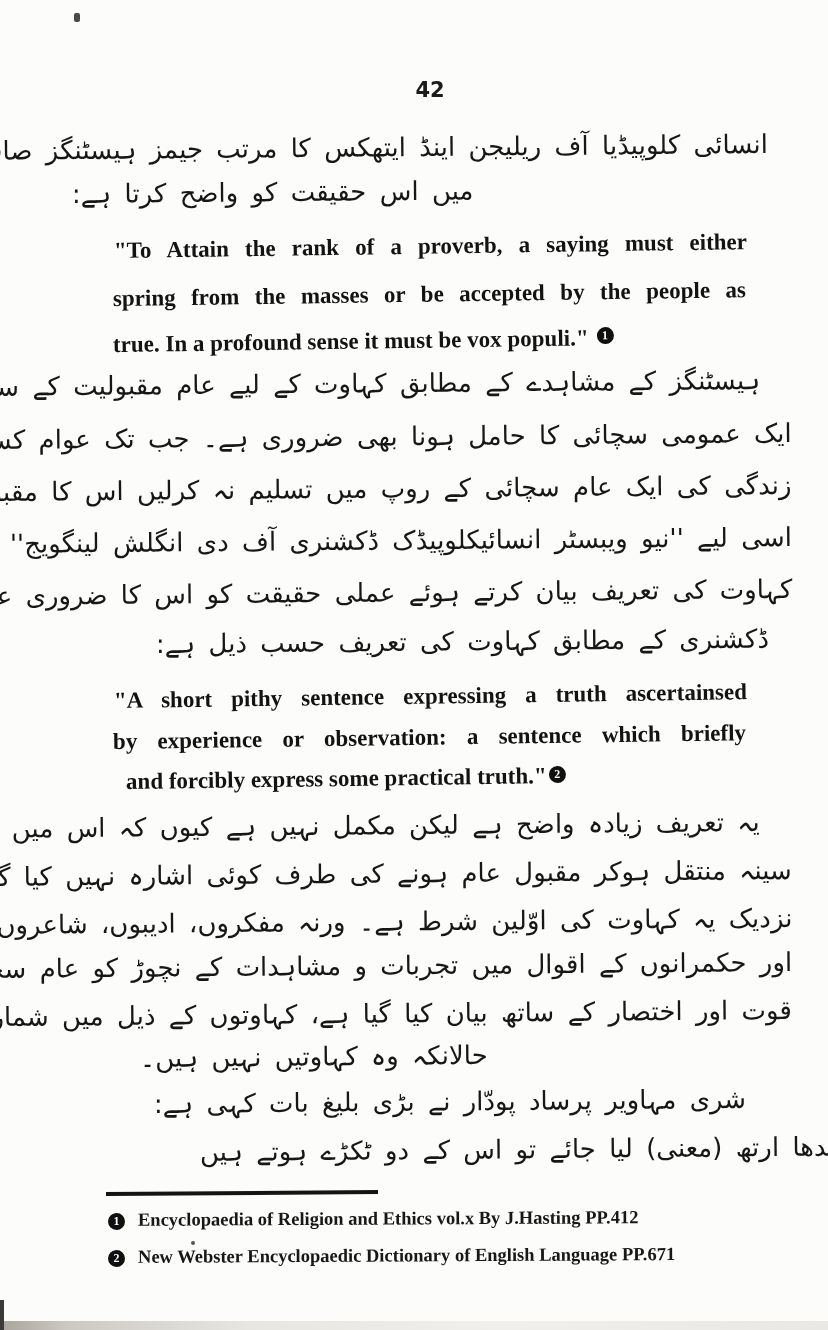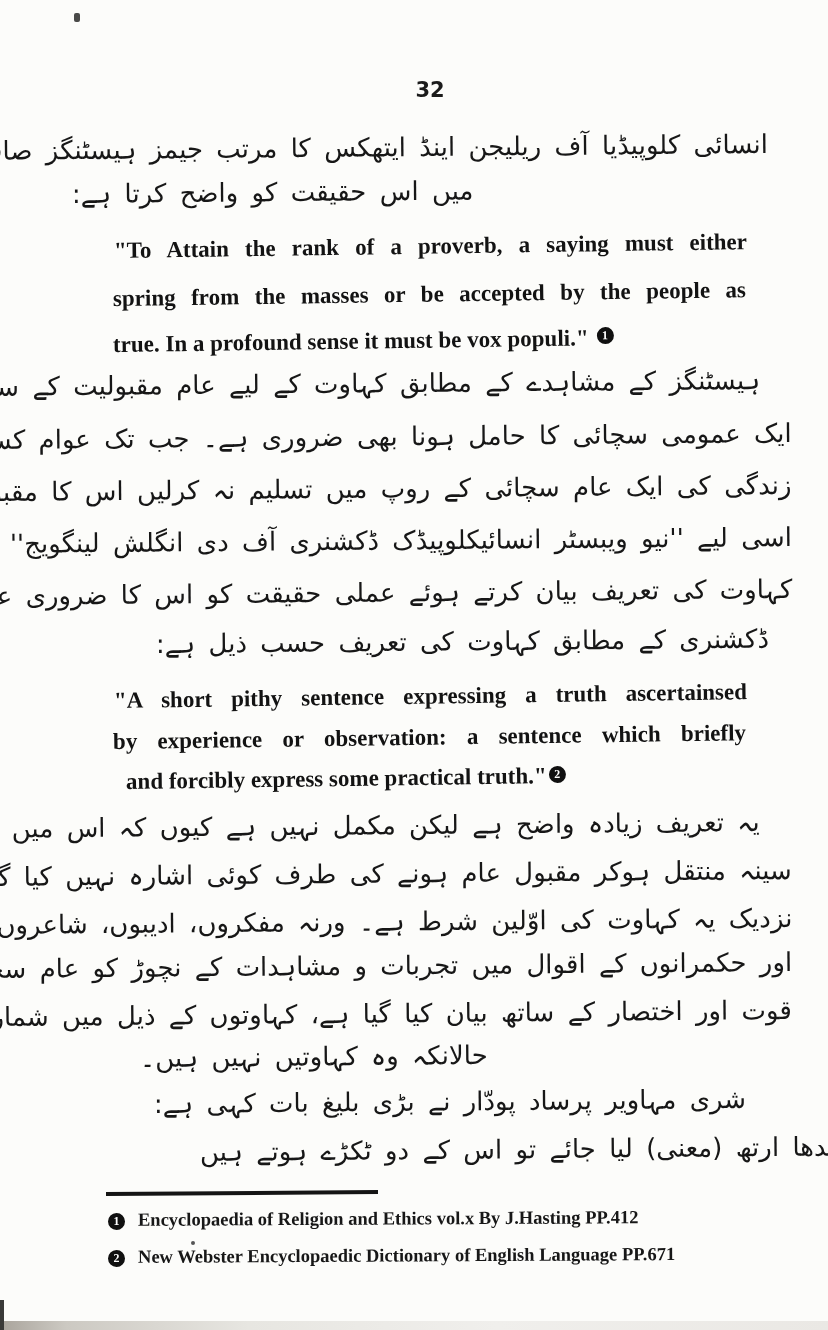--- a/index.html
+++ b/index.html
@@ -81,21 +81,21 @@
   }
   .nub-left { position:absolute; top:1300px; left:0; width:4px; height:30px; background:#3a3a38; }
 </style>
 </head>
 <body>
 
 <div class="page">
 
   <div class="speck-top"></div>
 
-  <div class="pnum">32</div>
+  <div class="pnum">42</div>
 
   <div class="u ra l-i1">انسائی کلوپیڈیا آف ریلیجن اینڈ ایتھکس کا مرتب جیمز ہیسٹنگز صاف الفاظ</div>
   <div class="u la l-i2">میں اس حقیقت کو واضح کرتا ہے:</div>
 
   <div class="q qj l-q1a">"To Attain the rank of a proverb, a saying must either</div>
   <div class="q qj l-q1b">spring from the masses or be accepted by the people as</div>
   <div class="q l-q1c"><span>true. In a profound sense it must be vox  populi."</span><span class="fmark sup">1</span></div>
 
   <div class="u ra l-b1">ہیسٹنگز کے مشاہدے کے مطابق کہاوت کے لیے عام مقبولیت کے ساتھ ساتھ</div>
   <div class="u ra l-b2">ایک عمومی سچائی کا حامل ہونا بھی ضروری ہے۔ جب تک عوام کسی مختصر اور بامعنی جملے کو</div>

